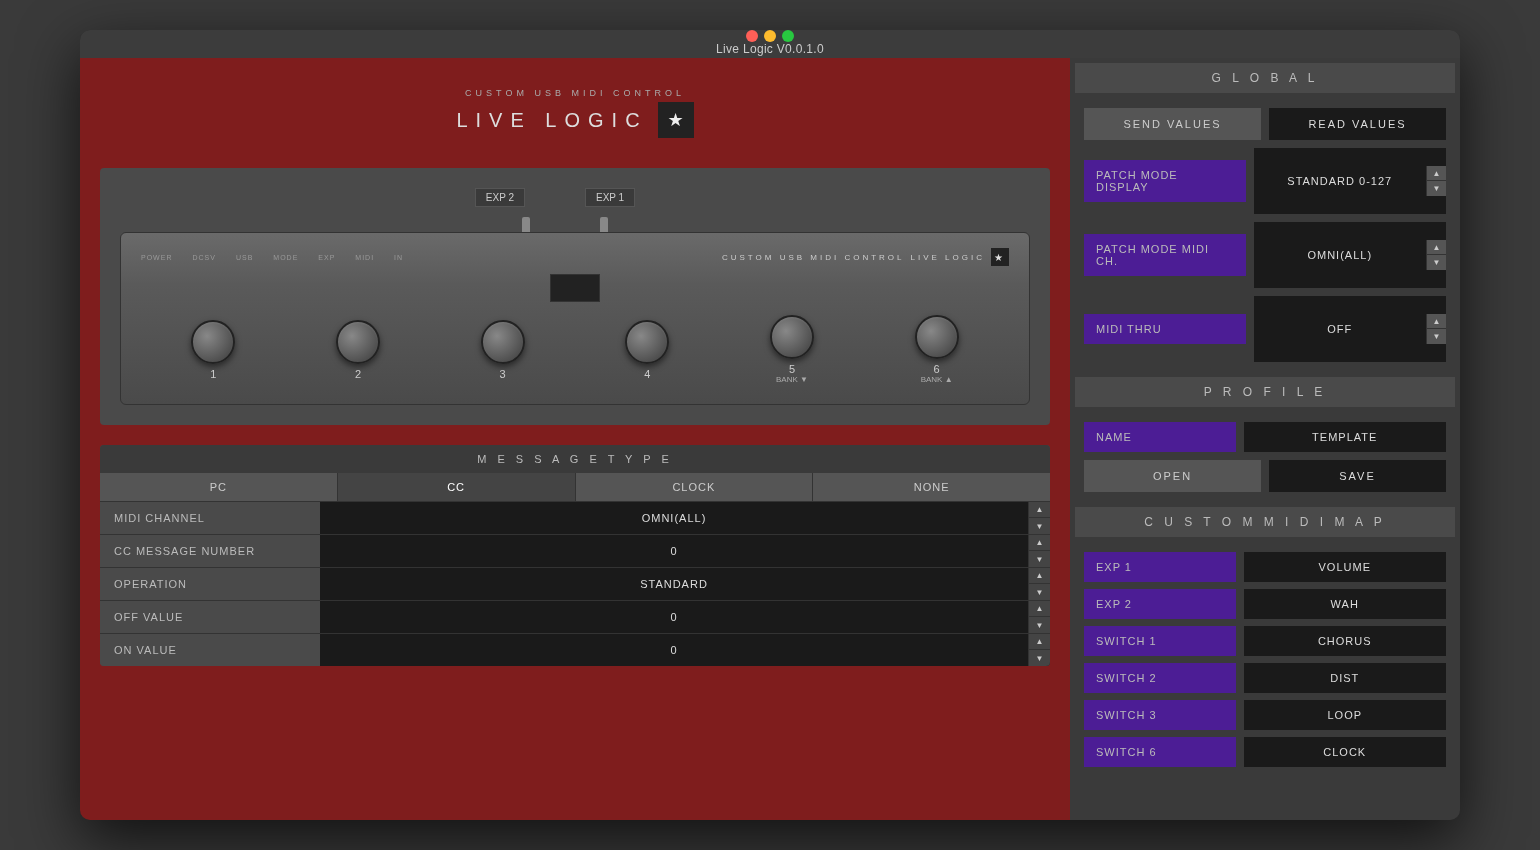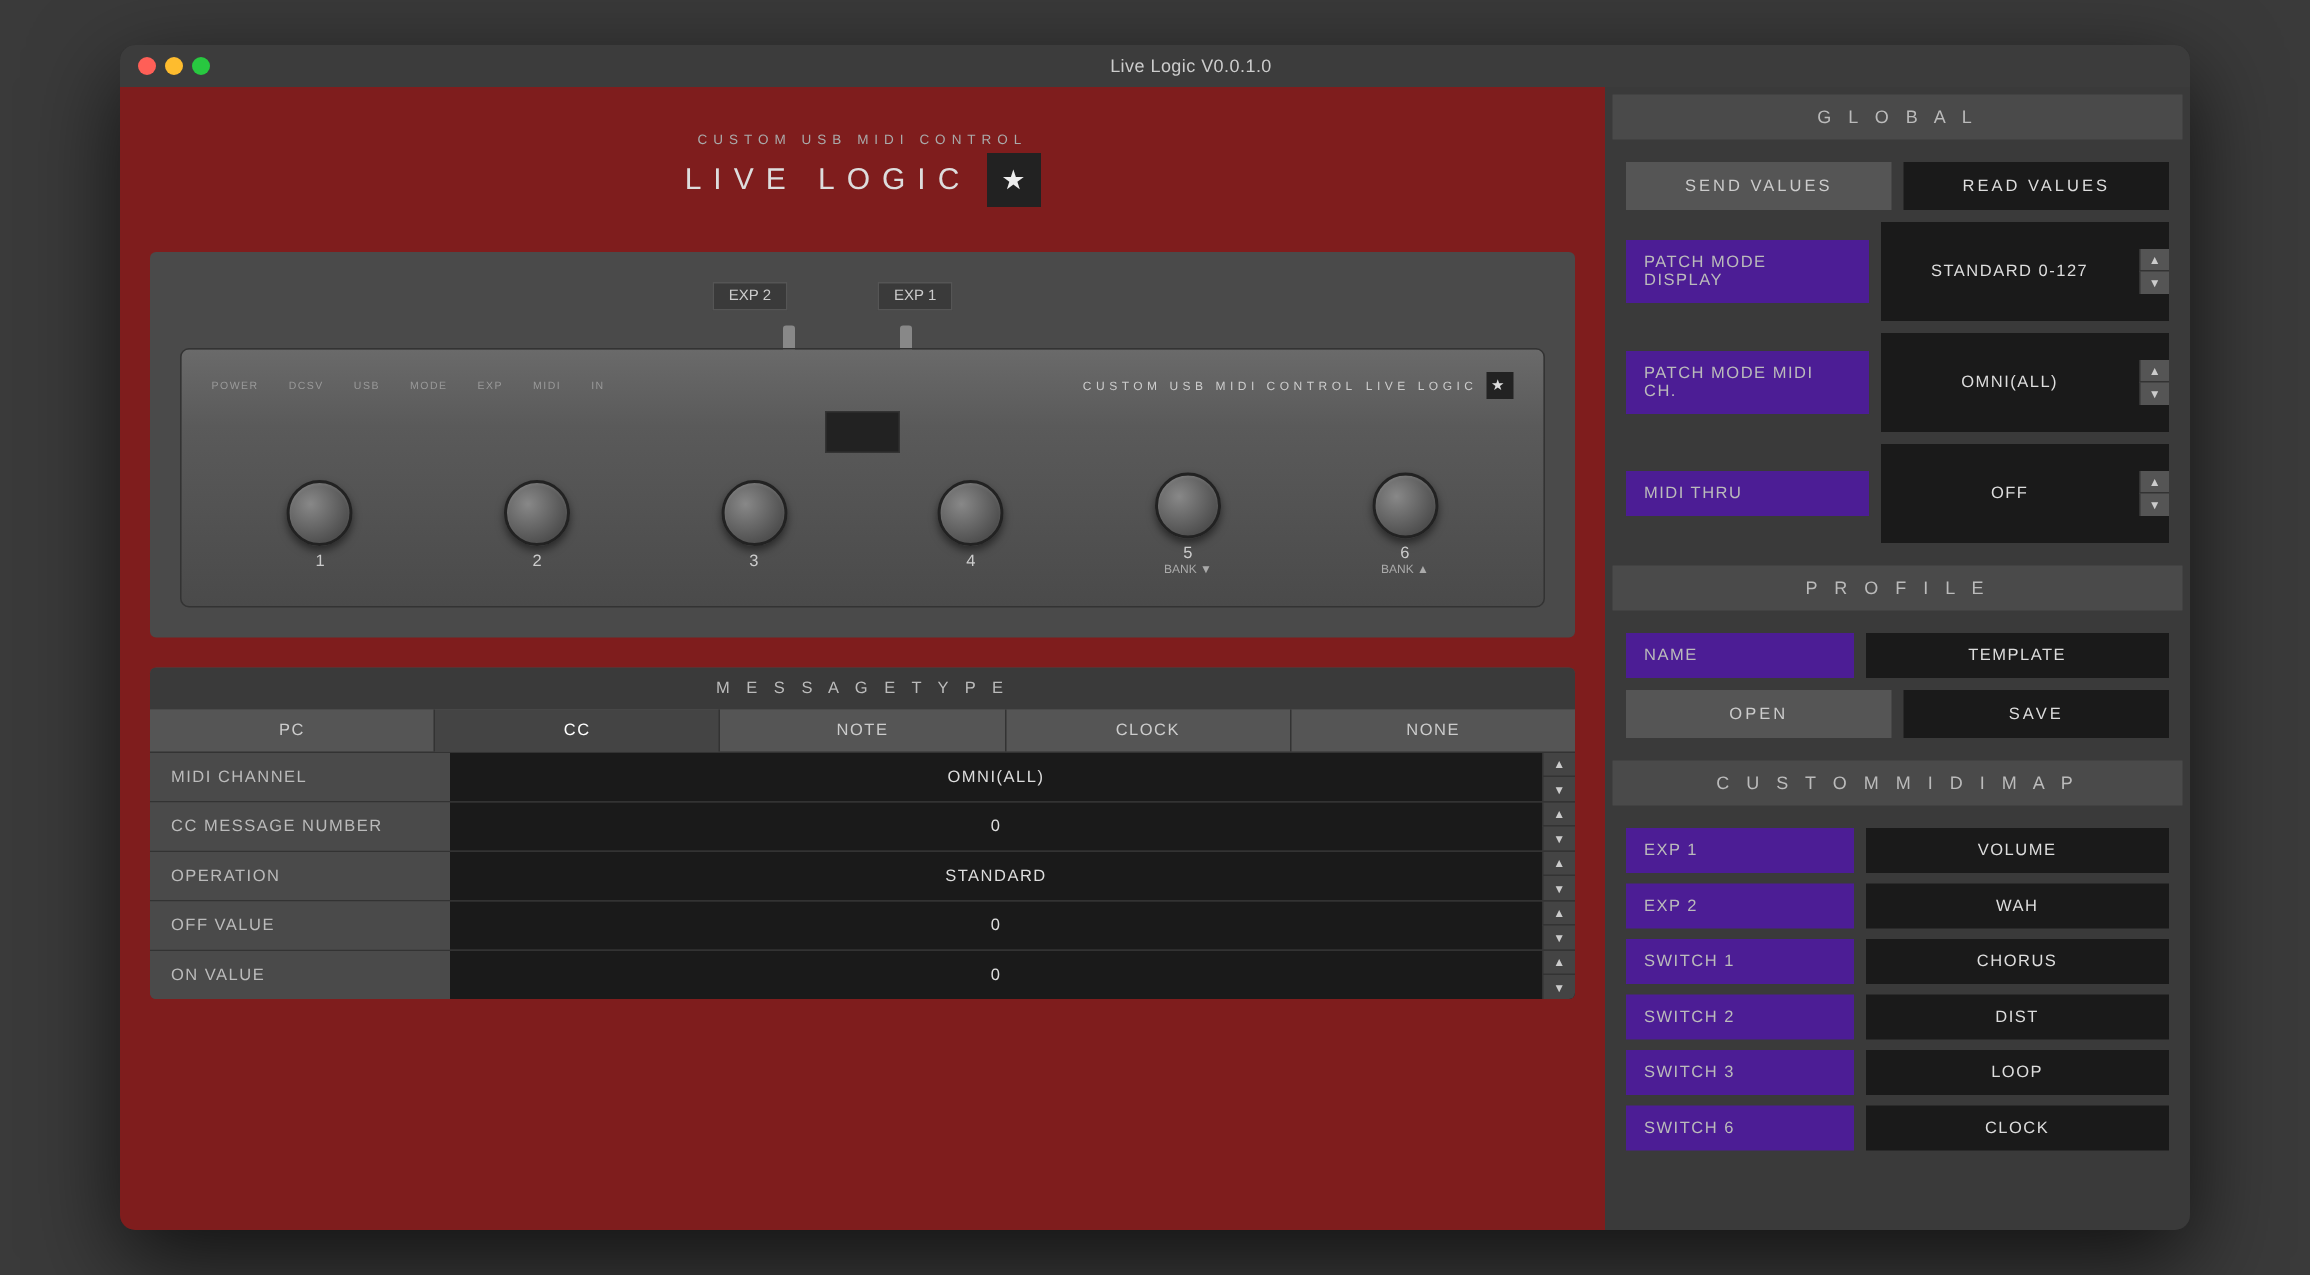--- a/index.html
+++ b/index.html
@@ -22,20 +22,21 @@
       flex-direction: column;
       box-shadow: 0 20px 60px rgba(0,0,0,0.7);
     }
     .title-bar {
       background: #3c3c3c;
       height: 28px;
       display: flex;
       align-items: center;
       padding: 0 12px;
       flex-shrink: 0;
+      flex-direction: column;
     }
     .traffic-lights {
       display: flex;
       gap: 6px;
     }
     .tl {
       width: 12px;
       height: 12px;
       border-radius: 50%;
     }
@@ -226,21 +227,21 @@
       background: #444;
       color: #fff;
     }
     .param-row {
       display: flex;
       align-items: center;
       border-bottom: 1px solid #333;
     }
     .param-row:last-child { border-bottom: none; }
     .param-label {
-      width: 200px;
+      width: 220px;
       padding: 10px 14px;
       color: #bbb;
       font-size: 11px;
       letter-spacing: 1px;
       background: #4a4a4a;
       flex-shrink: 0;
     }
     .param-value-area {
       flex: 1;
       display: flex;
@@ -476,21 +477,20 @@
             </div>
           </div>
         </div>
       </div>
 
       <div class="message-section">
         <div class="message-title">M E S S A G E   T Y P E</div>
         <div class="msg-type-buttons">
           <div class="msg-type-btn">PC</div>
           <div class="msg-type-btn active">CC</div>
-          <div class="msg-type-btn">NOTE</div>
           <div class="msg-type-btn">CLOCK</div>
           <div class="msg-type-btn">NONE</div>
         </div>
         <div>
           <div class="param-row">
             <div class="param-label">MIDI CHANNEL</div>
             <div class="param-value-area">
               <div class="param-value">OMNI(ALL)</div>
               <div class="param-arrows">
                 <button class="param-arrow">▲</button>

